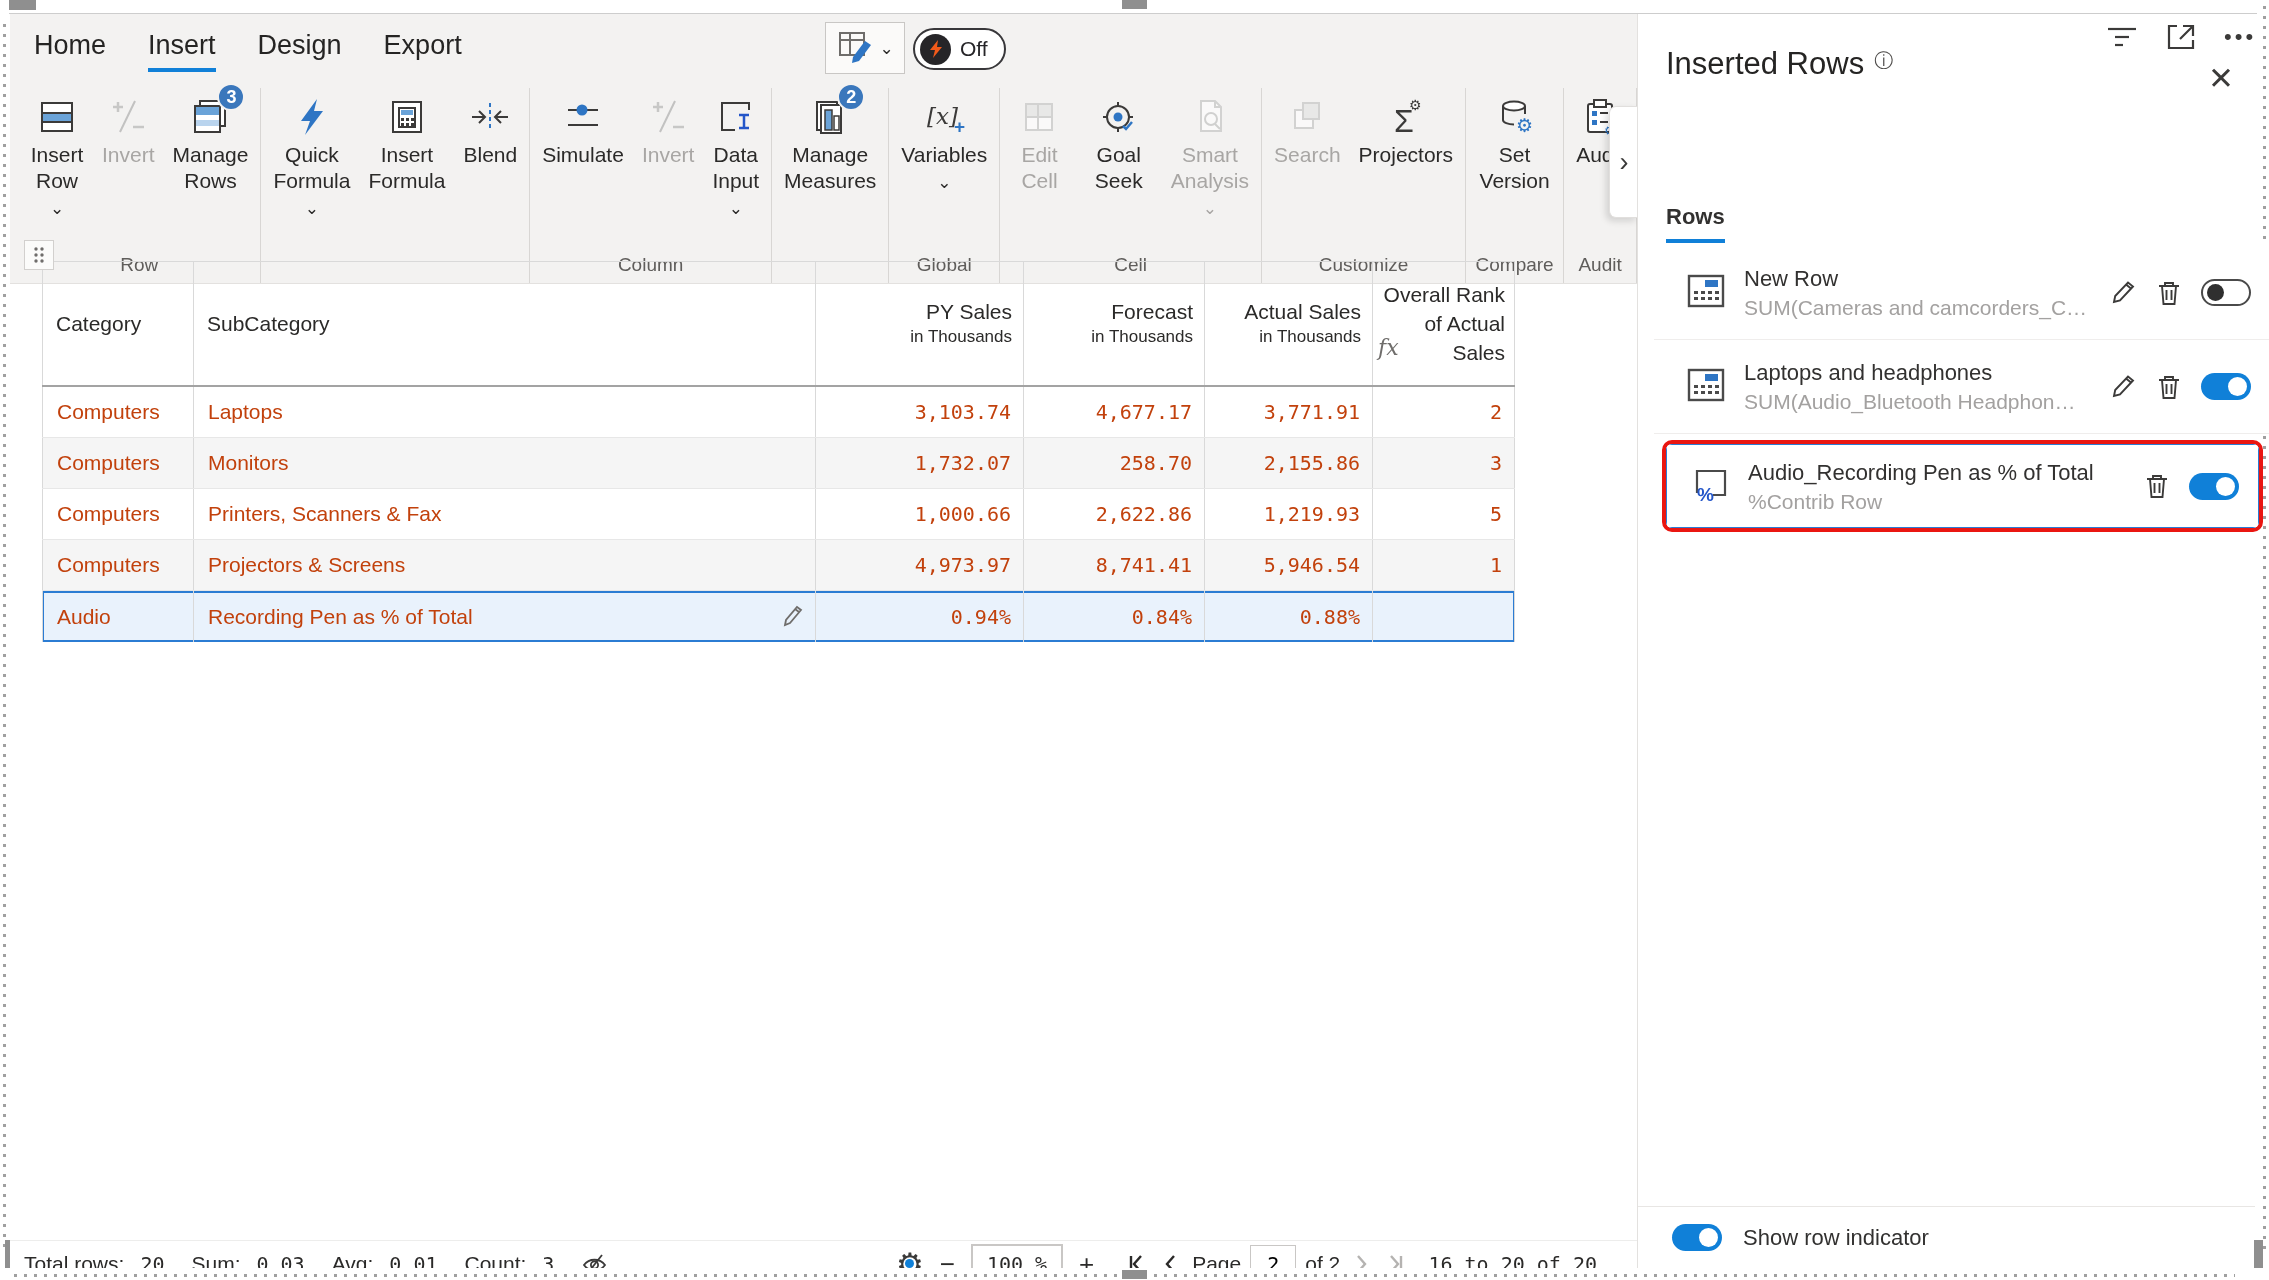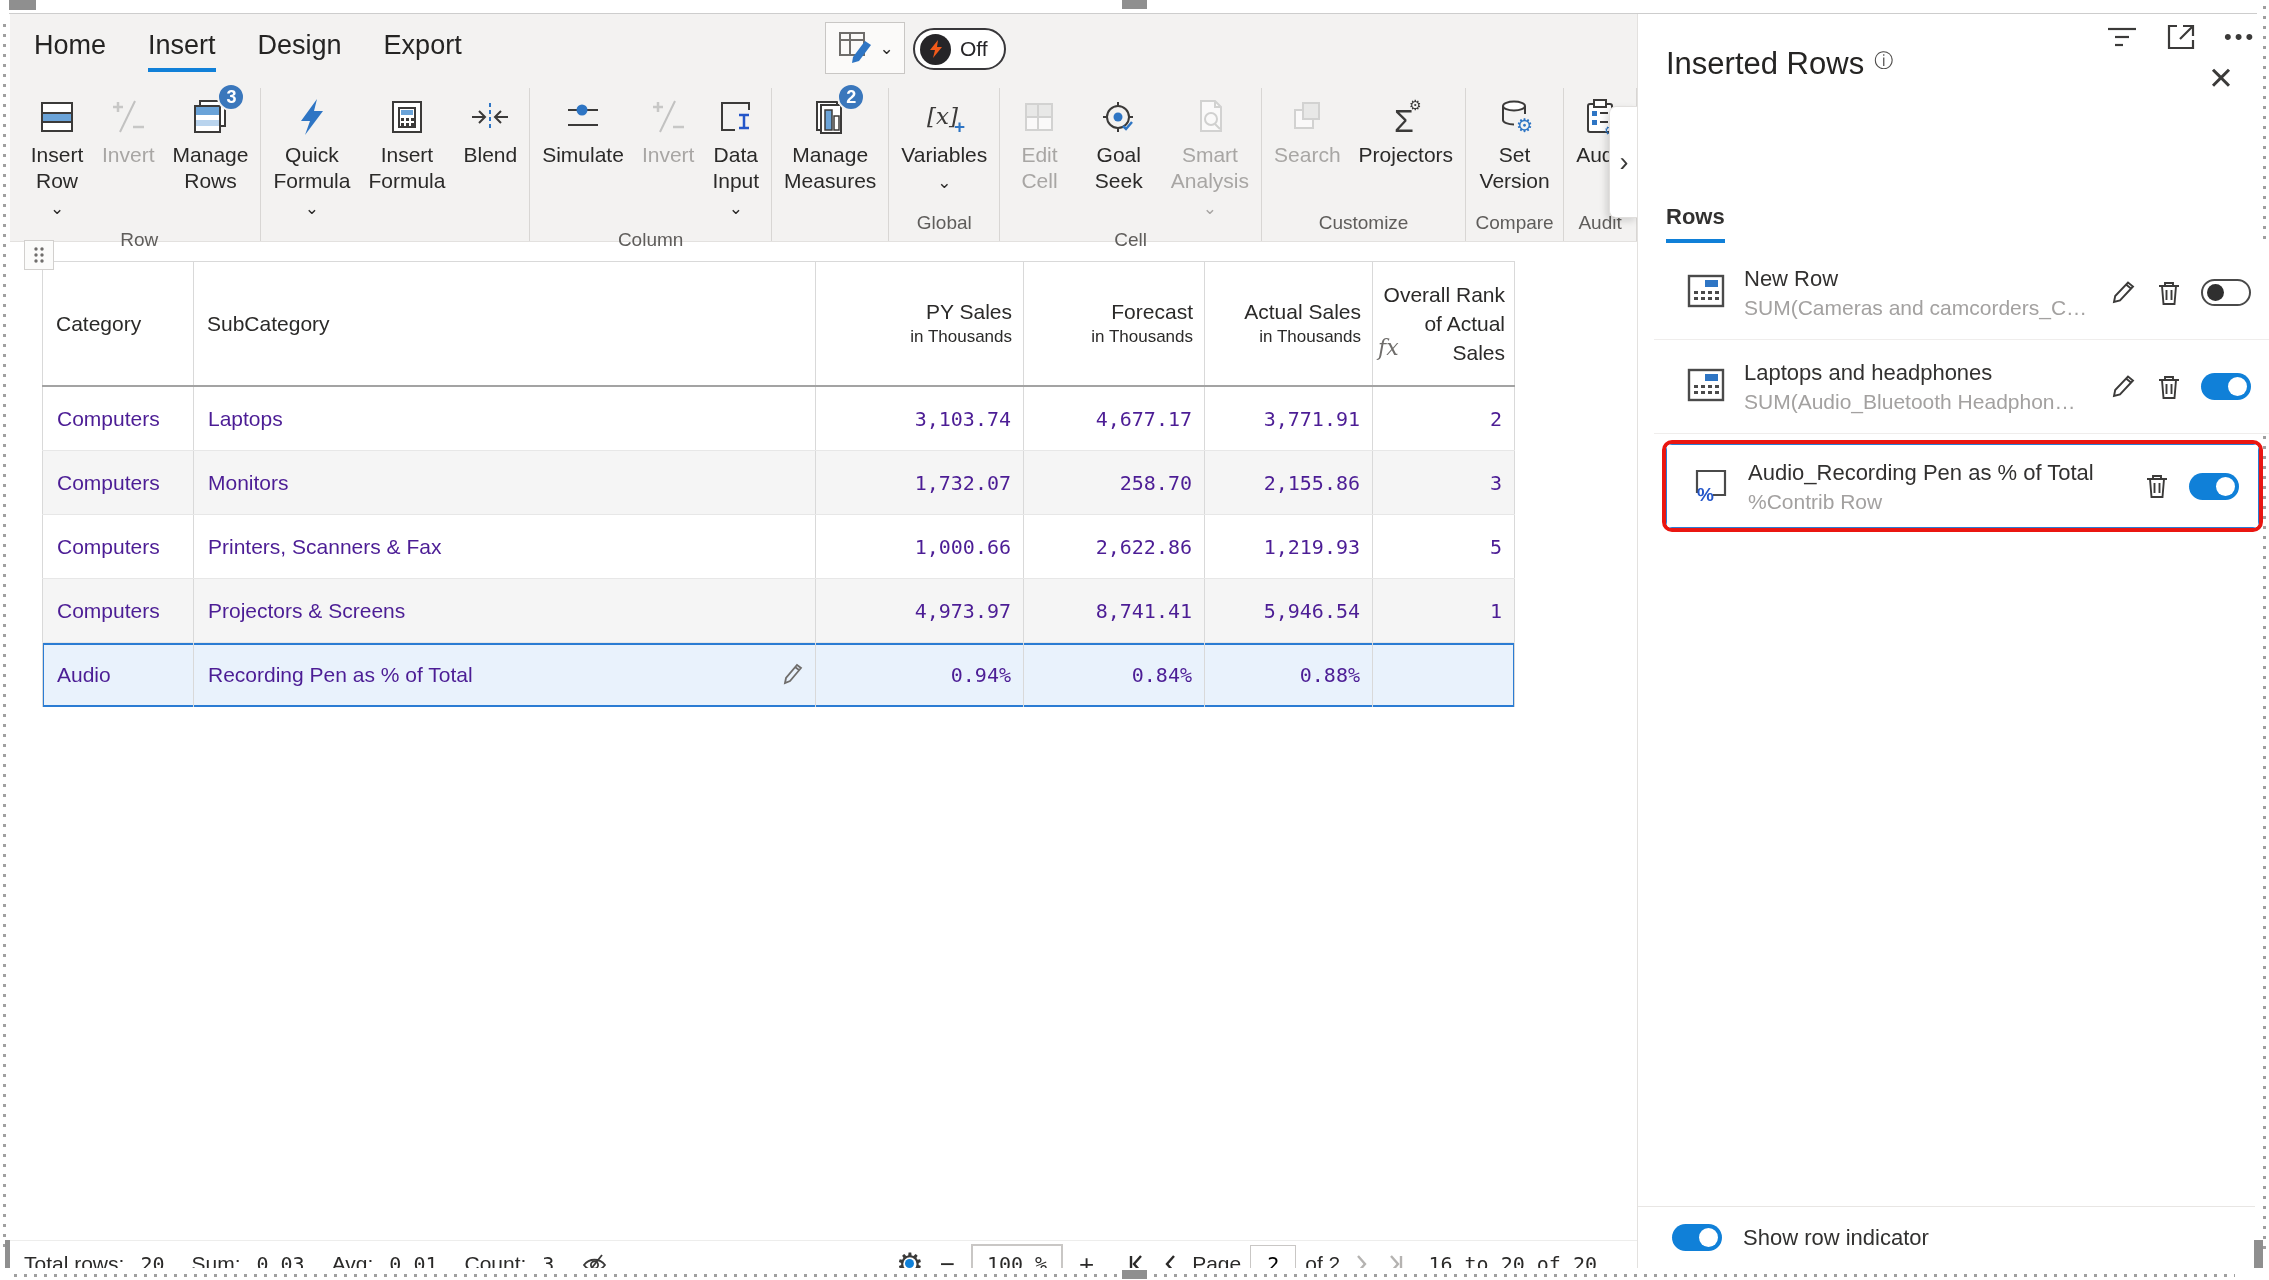--- a/index.html
+++ b/index.html
@@ -16,21 +16,21 @@
   .h-tl{left:9px;top:0;width:27px;height:10px}
   .h-tc{left:1122px;top:0;width:25px;height:9px}
   .h-bc{left:1122px;bottom:1px;width:25px;height:9px}
   .h-blv{left:5px;bottom:12px;width:9px;height:28px}.h-blh{left:5px;bottom:12px;width:28px;height:9px}
   .h-brv{right:6px;bottom:12px;width:9px;height:28px}.h-brh{right:6px;bottom:12px;width:28px;height:9px}
 
   
   .main{position:absolute;left:10px;top:14px;width:1627px;height:1254px;background:#fff;overflow:hidden}
 
   
-  .ribbon{position:relative;height:228px;background:#f3f2f1;border-bottom:1px solid #e3e1df}
+  .ribbon{position:relative;height:270px;background:#f3f2f1;border-bottom:1px solid #e3e1df}
   .tabs{position:absolute;left:24px;top:16px;display:flex;gap:42px;font-size:27px;color:#252423}
   .tab{padding-bottom:7px;border-bottom:4px solid transparent;cursor:pointer}
   .tab.active{border-bottom-color:#1080d8}
   .pen-btn{position:absolute;left:815px;top:8px;width:80px;height:52px;background:#fbfaf9;border:1px solid #c9c7c5;display:flex;align-items:center;justify-content:center;gap:3px;cursor:pointer}
   .off-pill{position:absolute;left:903px;top:14px;height:42px;border:2px solid #38373a;border-radius:21px;background:#fff;display:flex;align-items:center;gap:9px;padding:0 16px 0 5px;cursor:pointer}
   .bolt-circle{width:31px;height:31px;border-radius:50%;background:#262528;display:flex;align-items:center;justify-content:center}
   .off-pill .off-lab{font-size:21px;color:#262528}
   .rgroups{position:absolute;left:8px;top:74px;bottom:0;display:flex;white-space:nowrap}
   .rgroup{display:flex;flex-direction:column;border-right:1px solid #d8d6d4;padding:0 3px}
   .rbtns{display:flex;flex:1;align-items:flex-start}
@@ -52,21 +52,21 @@
   .tablewrap{position:absolute;left:32px;top:247px;width:1473px;font-size:21px}
   .trow{display:grid;grid-template-columns:152px 622px 208px 181px 168px 142px;position:relative}
   .trow>div{border-right:1px solid #d9d9d9;position:relative}
   .trow>div:first-child{border-left:1px solid #d9d9d9}
   .thead{height:126px;border-top:1px solid #d9d9d9;border-bottom:2px solid #a3a3a3;color:#2b2a29}
   .hc-text{display:flex;align-items:center;padding:0 13px}
   .hc-num{display:flex;flex-direction:column;align-items:flex-end;justify-content:center;padding:0 11px}
   .hc-num .sub{font-size:17px;margin-top:3px}
   .hc-rank{display:flex;flex-direction:column;align-items:flex-end;justify-content:center;text-align:right;padding:0 9px;line-height:29px}
   .fx-mark{position:absolute;left:1336px;top:74px;font-family:"DejaVu Serif",serif;font-style:italic;font-size:22px;color:#6f6d6b;z-index:2}
-  .tbrow{height:64px;border-bottom:1px solid #e7e7e7;color:#4c1d95}
+  .tbrow{height:51px;border-bottom:1px solid #e7e7e7;color:#c2410c}
   .tbrow.zebra{background:#f5f5f5}
   .tbrow.sel{background:#e9f2fc;box-shadow:inset 0 0 0 2px #2b7cd3;border-bottom:none}
   .cl{display:flex;align-items:center;padding:0 14px}
   .cr{display:flex;align-items:center;justify-content:flex-end;padding:0 12px;font-family:"DejaVu Sans Mono",monospace;font-size:20px}
   .cell-pencil{position:absolute;right:10px;top:50%;margin-top:-12px}
 
   
   .statusbar{position:absolute;left:0;top:1226px;width:1627px;height:46px;border-top:1px solid #ededec;font-size:21px;color:#2b2a29}
   .sb-left{position:absolute;left:14px;top:0;height:46px;display:flex;align-items:center;gap:27px}
   .sb-pair{display:flex;align-items:flex-start;gap:16px}

